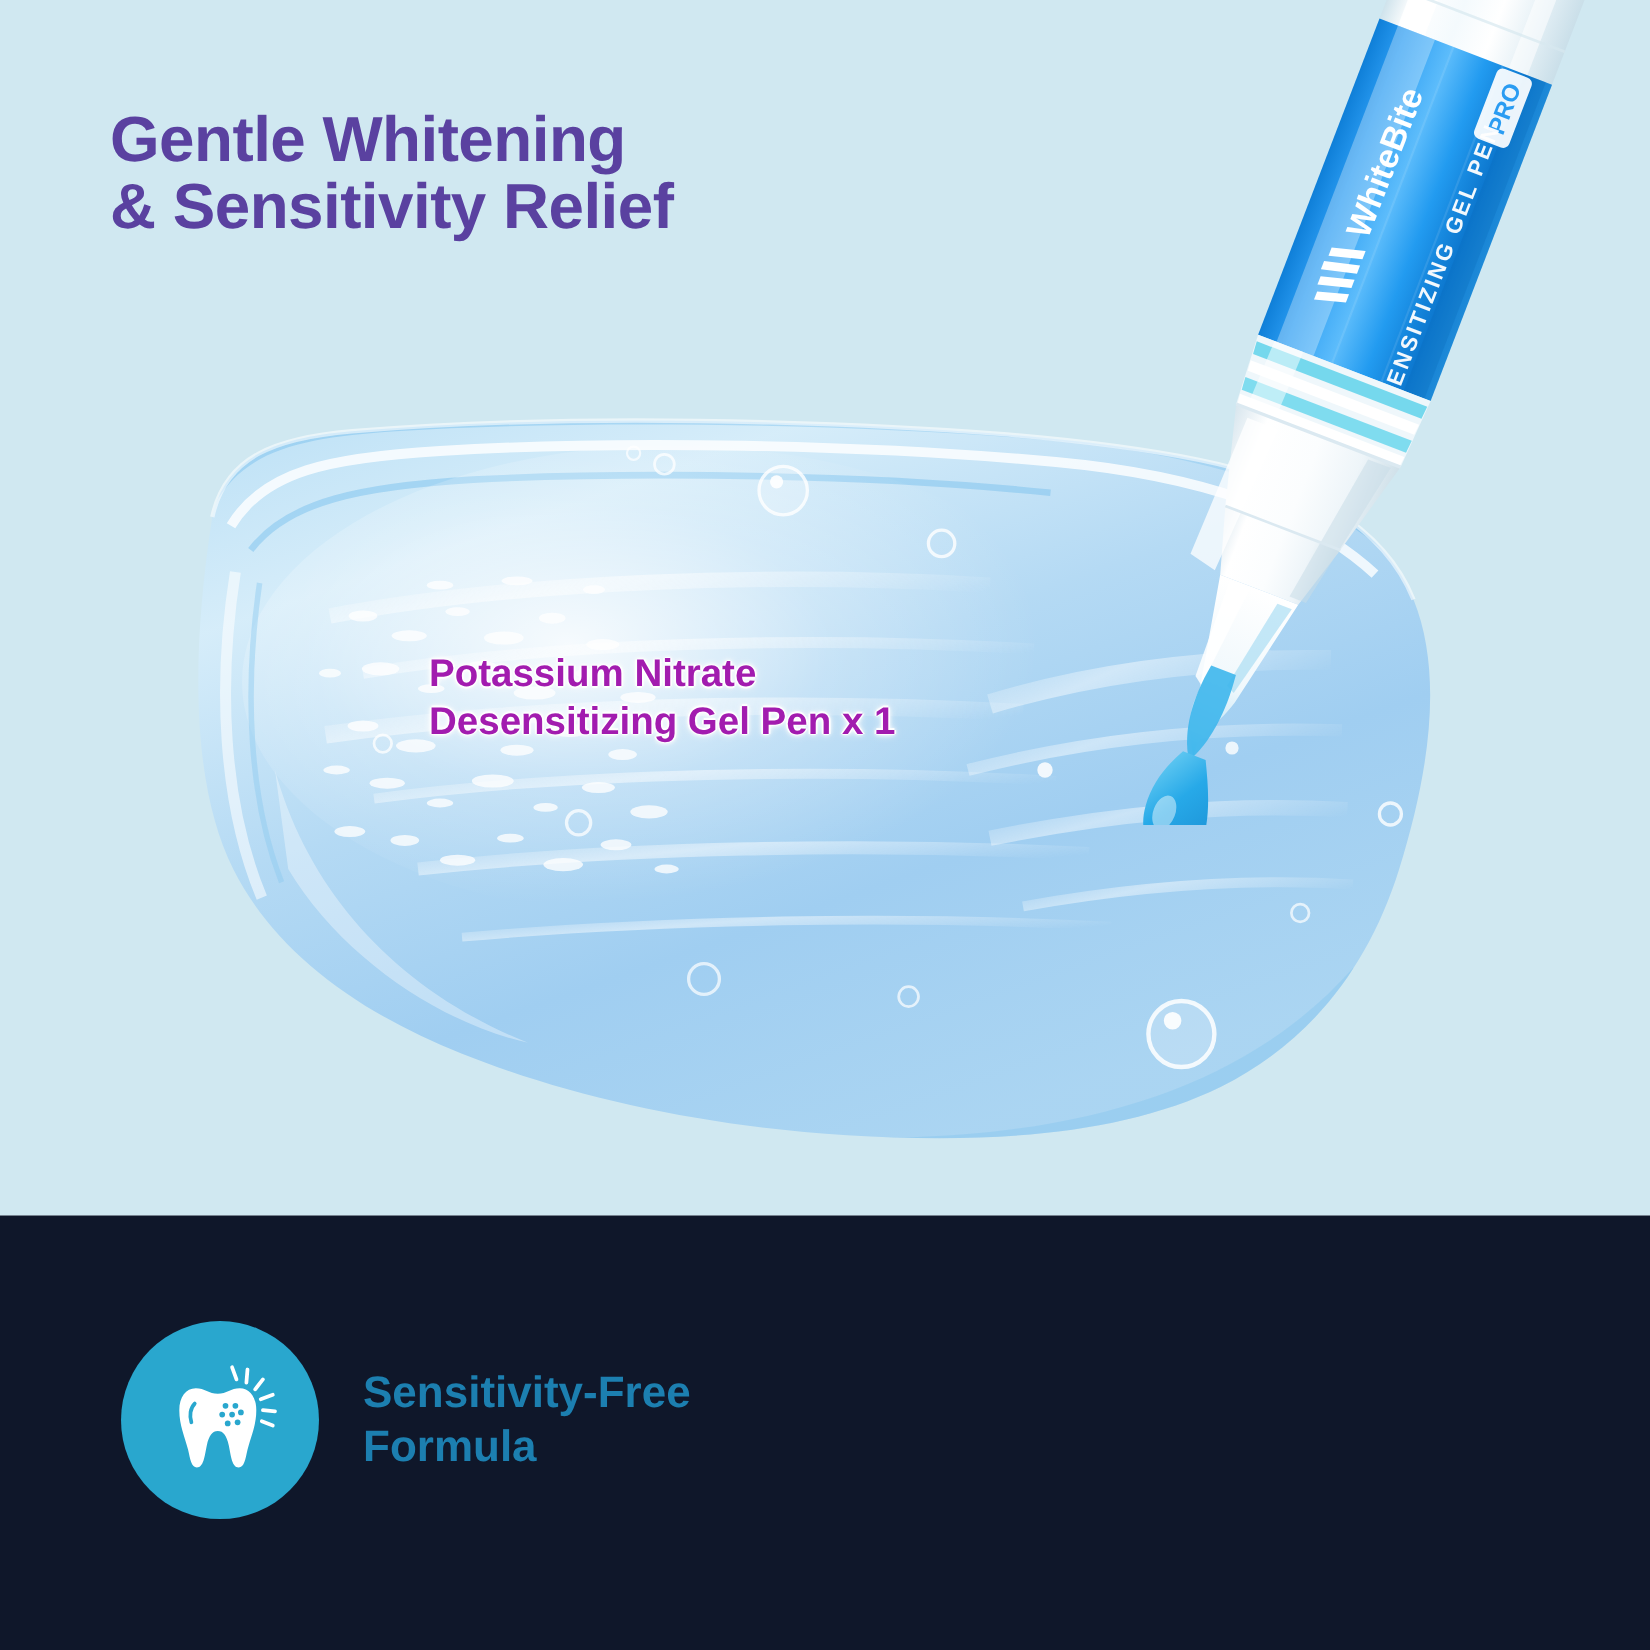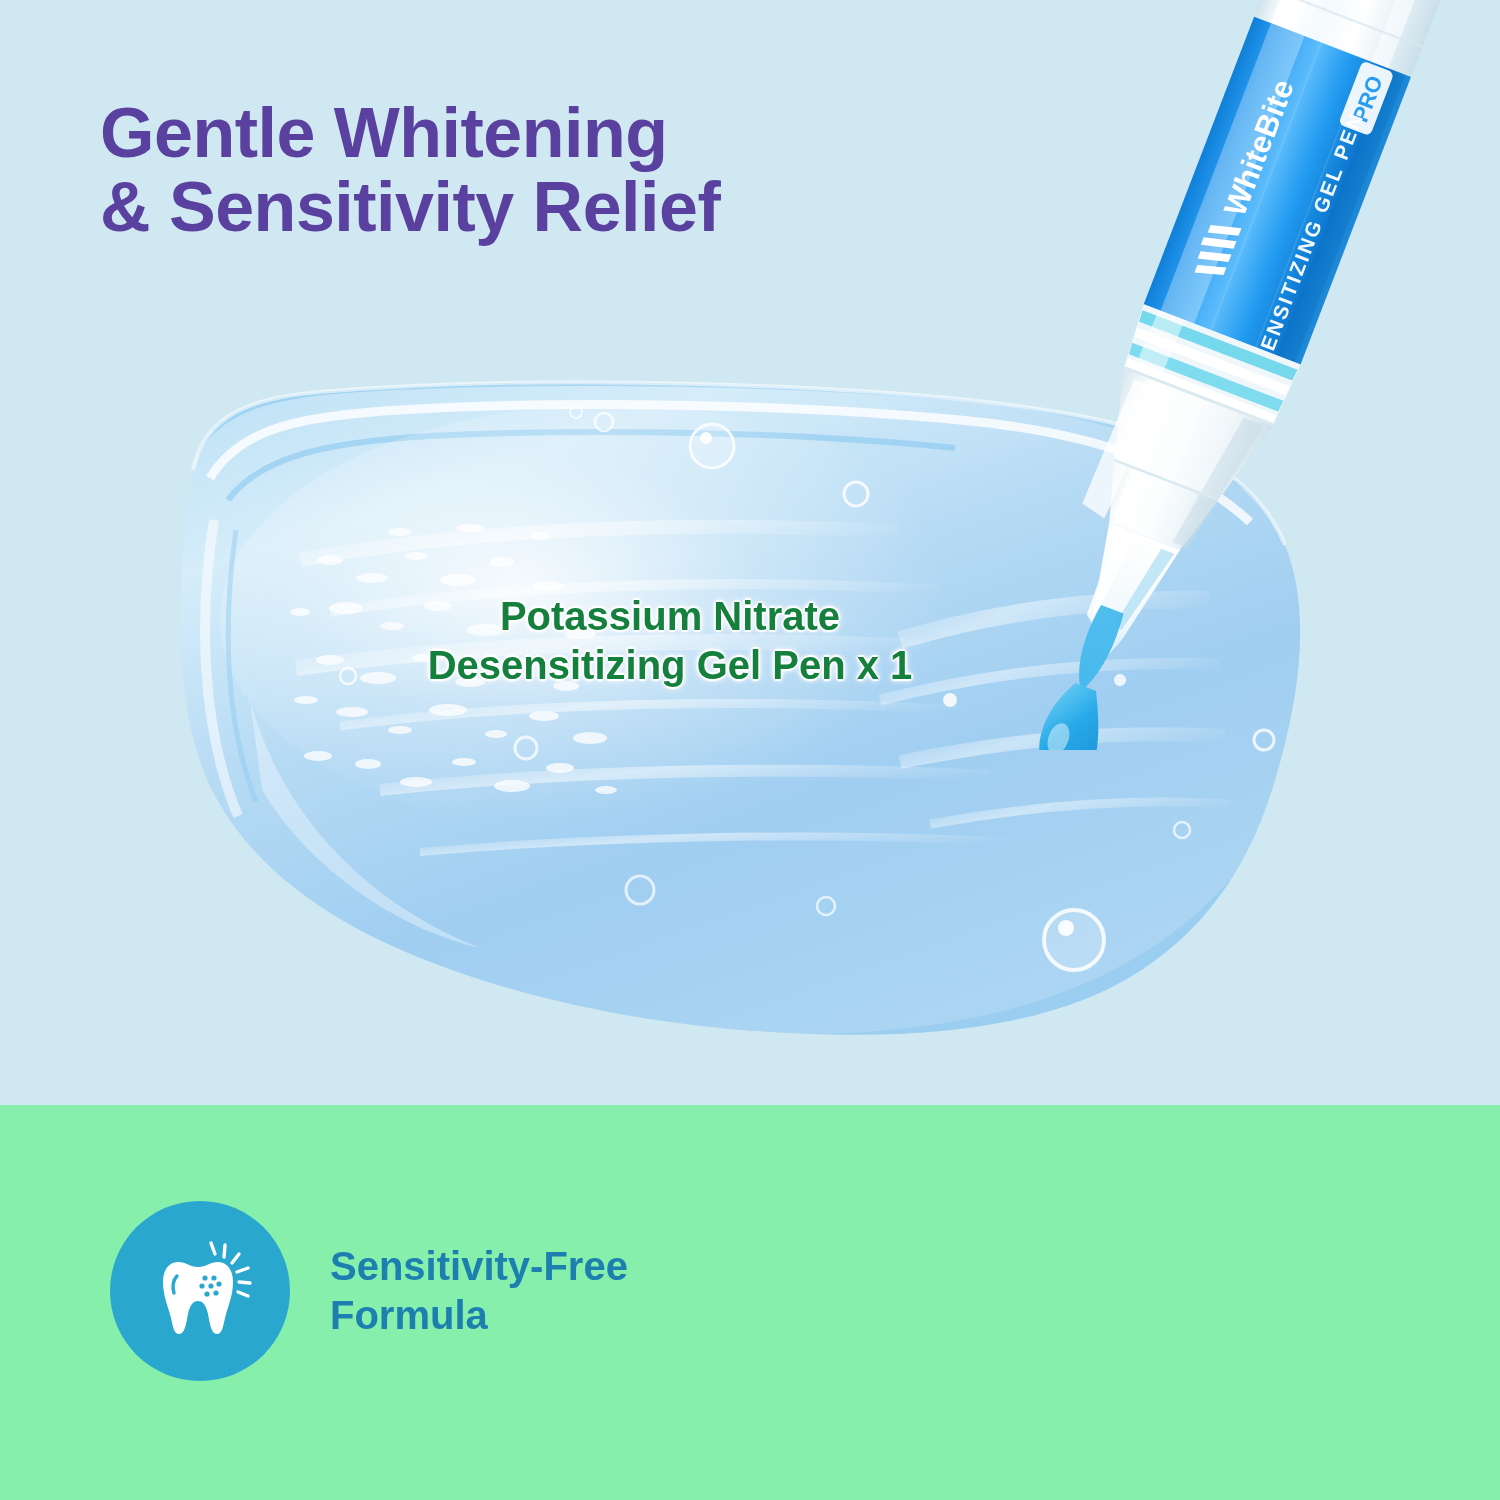--- a/index.html
+++ b/index.html
@@ -12,49 +12,49 @@
   }
 
   
   #hero {
     position:absolute; left:0; top:0; width:1500px; height:1105px;
     background:#d0e8f1; overflow:hidden;
   }
 
   #headline {
     position:absolute; left:100px; top:96px;
-    font-size:70px; font-weight:bold; line-height:1.06;
+    font-size:58px; font-weight:bold; line-height:1.06;
     color:#5a41a0; letter-spacing:-0.5px; white-space:pre-line;
     z-index:6;
   }
 
   
   #gel-wrap { position:absolute; left:0; top:0; width:1500px; height:1105px; }
 
   
   #caption {
     position:absolute; left:390px; top:592px; width:560px;
-    text-align:center; z-index:7;
-    font-size:40px; font-weight:bold; line-height:1.22;
-    color:#15803d; white-space:pre-line;
+    z-index:7;
+    font-size:35px; font-weight:bold; line-height:1.22;
+    color:#a21caf; white-space:pre-line;
     text-shadow:
        0 0 5px #ffffff, 0 0 5px #ffffff, 0 0 9px #ffffff,
        1.6px 0 0 rgba(255,255,255,.95), -1.6px 0 0 rgba(255,255,255,.95),
        0 1.6px 0 rgba(255,255,255,.95), 0 -1.6px 0 rgba(255,255,255,.95);
   }
 
   
   #pen-wrap {
     position:absolute; left:940px; top:-70px; width:560px; height:820px; z-index:8;
   }
 
   
   #features {
     position:absolute; left:0; top:1105px; width:1500px; height:395px;
-    background:#86efac;
+    background:#0f172a;
   }
   .feature {
     position:absolute; top:96px; display:flex; align-items:center; gap:40px;
   }
   #feature-0 { left:110px; }
   #feature-1 { left:765px; }
   .f-circle {
     width:180px; height:180px; border-radius:50%;
     background:#29a7ce; flex:0 0 180px;
     display:flex; align-items:center; justify-content:center;

